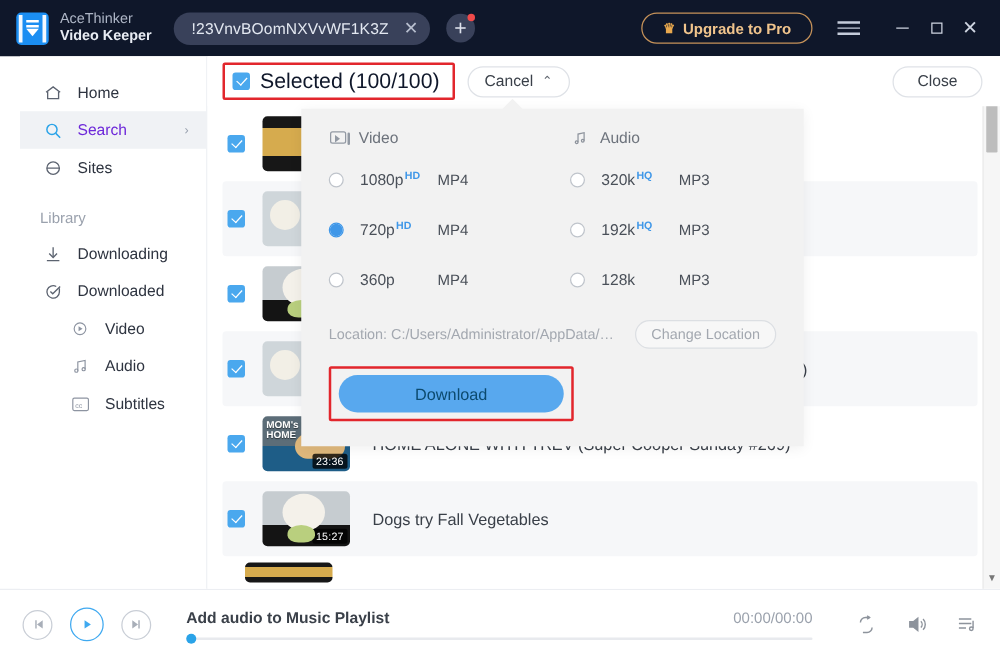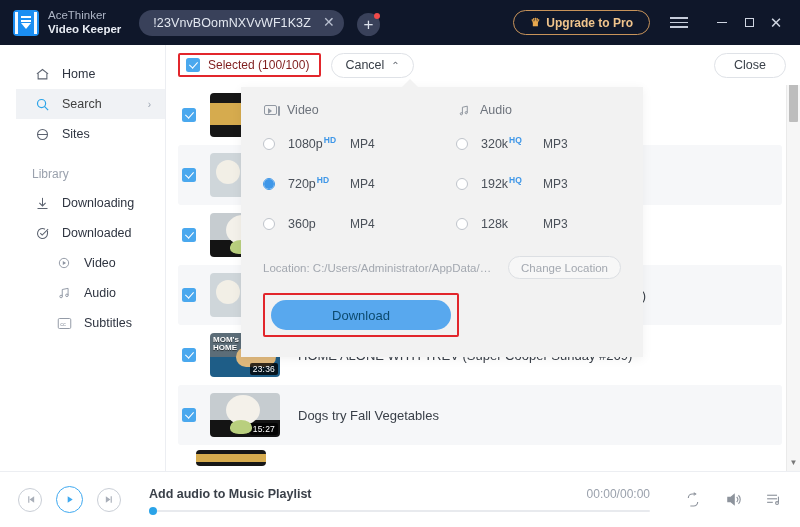--- a/index.html
+++ b/index.html
@@ -44,21 +44,21 @@
   }
   .brand-logo .dl-arrow .tri {
     width: 0; height: 0; margin: 0;
     border-left: 5px solid transparent; border-right: 5px solid transparent;
     border-top: 6px solid #fff; background: none;
   }
   .brand-text { line-height: 1.15; }
   .brand-text .l1 { font-size: 11.5px; color: #aeb6c6; }
   .brand-text .l2 { font-size: 11.5px; color: #e8ecf3; font-weight: bold; }
 
-  .tabstrip { display: flex; align-items: flex-end; margin-left: 18px; }
+  .tabstrip { display: flex; align-items: center; margin-left: 18px; }
   .tab-pill {
     display: flex; align-items: center; height: 26px;
     background: #39415a; border-radius: 13px;
     padding: 0 7px 0 14px; max-width: 205px;
   }
   .tab-pill .tab-label {
     font-size: 12.5px; color: #e3e8f1; white-space: nowrap;
     overflow: hidden; text-overflow: ellipsis; letter-spacing: .1px;
   }
   .tab-close {
@@ -118,21 +118,21 @@
     padding-left: 16px; cursor: pointer; position: relative;
   }
   .nav-item.active { background: #f0f2f5; }
   .nav-ico {
     width: 20px; flex: 0 0 20px; margin-right: 10px;
     display: flex; align-items: center; justify-content: center;
     color: #5c6370;
   }
   .nav-item.active .nav-ico { color: #2aa3e8; }
   .nav-label { font-size: 12.5px; color: #2e3440; }
-  .nav-item.active .nav-label { color: #404040; }
+  .nav-item.active .nav-label { color: #6d28d9; }
   .nav-chev {
     position: absolute; right: 14px; color: #9aa3b0; font-size: 10px;
   }
   .nav-group-title {
     font-size: 12px; color: #9aa1ad; padding-left: 16px;
     margin-top: 18px; margin-bottom: 7px;
   }
   .nav-item.sub { padding-left: 38px; }
   .nav-item.sub .nav-ico { color: #8d94a1; }
   .nav-item.sub .nav-label { font-size: 12.5px; color: #2e3440; }
@@ -152,21 +152,21 @@
   }
   .cbx {
     width: 14px; height: 14px; flex: 0 0 14px; border-radius: 2.5px;
     background: #4aa8ee; display: flex; align-items: center; justify-content: center;
     cursor: pointer;
   }
   .cbx::after {
     content: ""; width: 4px; height: 7px; margin-top: -2px;
     border: solid #fff; border-width: 0 1.8px 1.8px 0; transform: rotate(42deg);
   }
-  .sel-text { font-size: 12px; color: #7f1d1d; white-space: nowrap; }
+  .sel-text { font-size: 17px; color: #0f172a; white-space: nowrap; }
   .cancel-btn {
     margin-left: 10px; display: flex; align-items: center; gap: 7px;
     height: 25px; padding: 0 13px;
     border: 1px solid #dfe2e7; border-radius: 13px;
     background: #fff; font-size: 12.5px; color: #3a4049; cursor: pointer;
   }
   .cancel-btn .caret { font-size: 10px; color: #60666f; }
   .close-btn {
     margin-left: auto; height: 25px; padding: 0 19px;
     border: 1px solid #dfe2e7; border-radius: 13px;

